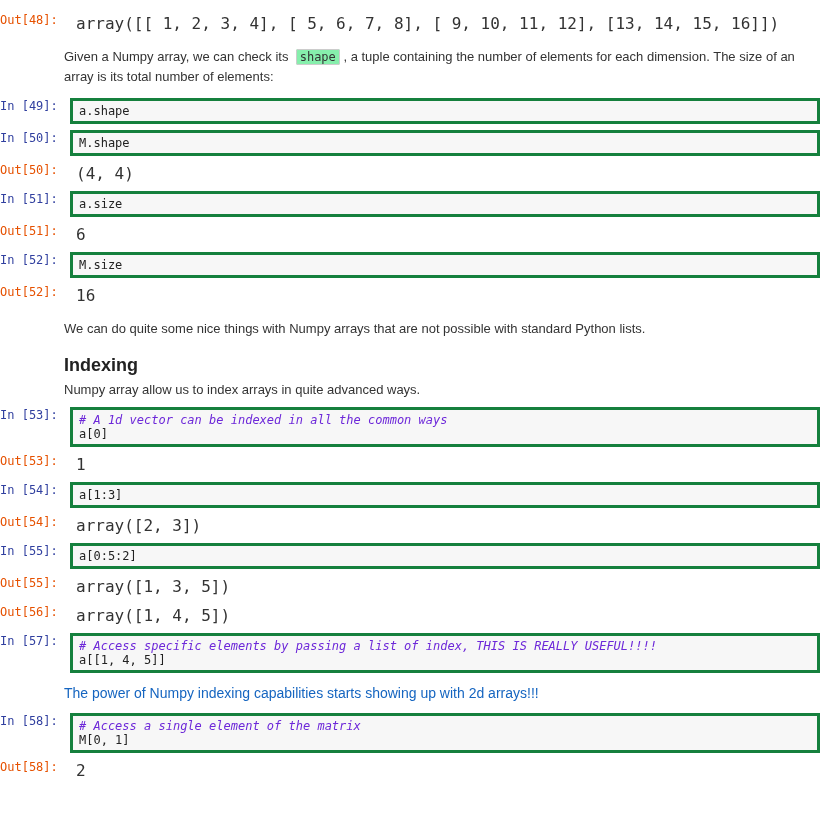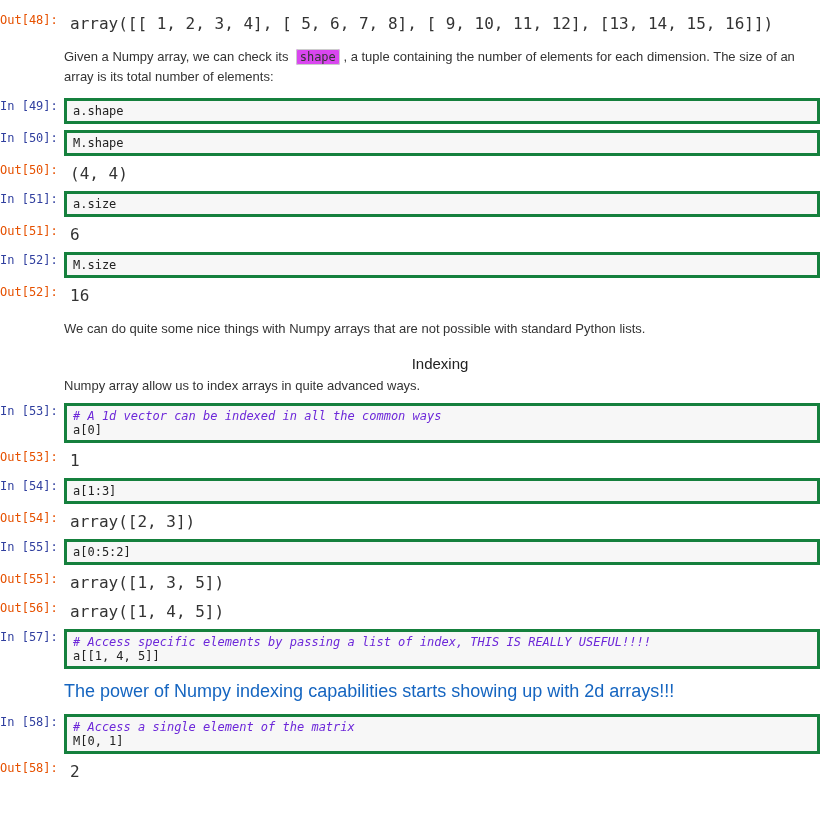--- a/index.html
+++ b/index.html
@@ -12,20 +12,21 @@
     }
     .notebook {
       max-width: 826px;
       margin: 0 auto;
       padding: 8px 0;
     }
     .cell-row {
       display: flex;
       align-items: flex-start;
       margin: 2px 0;
+      gap: 6px;
     }
     .cell-label {
       width: 58px;
       min-width: 58px;
       text-align: right;
       padding-right: 6px;
       font-family: monospace;
       font-size: 12px;
       padding-top: 3px;
       white-space: nowrap;
@@ -53,42 +54,41 @@
     }
     .code-comment { color: #6d28d9; font-style: italic; }
     .code-default { color: #222; }
     .text-block {
       padding: 8px 10px 8px 64px;
       font-size: 13px;
       color: #333;
       line-height: 1.5;
     }
     .text-block .highlight {
-      background: #d946ef;
+      background: #86efac;
       border: 1px solid #ccc;
       padding: 0 3px;
       font-family: monospace;
       font-size: 12px;
       border-radius: 2px;
     }
     .section-heading {
       padding: 8px 10px 4px 64px;
-      font-size: 15px;
-      font-weight: normal;
+      font-size: 18px;
+      font-weight: bold;
       color: #222;
-      text-align: center;
     }
     .section-subtext {
       padding: 2px 20px 6px 64px;
       font-size: 13px;
       color: #333;
     }
     .power-text {
       padding: 8px 10px 8px 64px;
-      font-size: 18px;
+      font-size: 14px;
       color: #1565c0;
     }
   </style>
 </head>
 <body>
 
 <div class="notebook">
 
   <div class="cell-row">
     <div class="cell-label label-out">Out[48]:</div>

